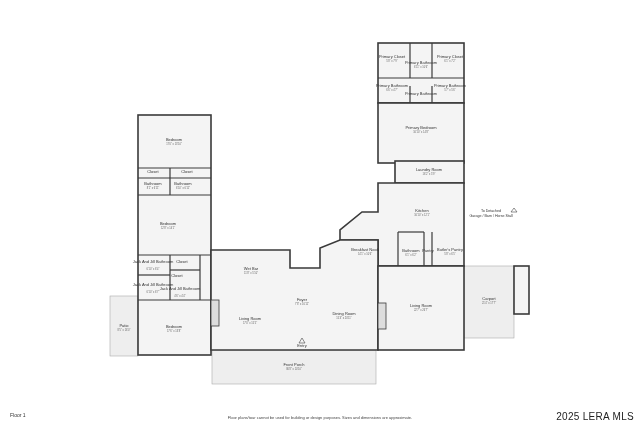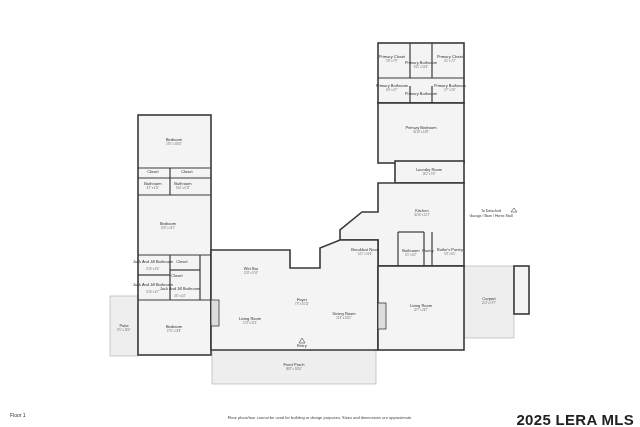--- a/index.html
+++ b/index.html
@@ -2,21 +2,21 @@
 <html><head>
 <meta charset="utf-8">
 <style>
   html,body{margin:0;padding:0;background:#ffffff;}
   body{width:640px;height:427px;position:relative;overflow:hidden;font-family:"Liberation Sans",sans-serif;}
   svg{position:absolute;left:0;top:0;}
   .room-label{font-size:4px;fill:#333;text-anchor:middle;font-family:"Liberation Sans",sans-serif;}
   .room-dim{font-size:2.6px;fill:#666;text-anchor:middle;font-family:"Liberation Sans",sans-serif;}
   .footer-left{position:absolute;left:10px;top:412px;font-size:5px;color:#333;}
   .footer-center{position:absolute;left:0;width:640px;top:415px;text-align:center;font-size:4px;color:#444;}
-  .footer-right{position:absolute;right:6px;top:411px;font-size:15px;font-weight:bold;color:#222;letter-spacing:0.3px;}
+  .footer-right{position:absolute;right:6px;top:411px;font-size:10px;font-weight:normal;color:#222;letter-spacing:0.3px;}
   .note{position:absolute;font-size:3.6px;color:#333;text-align:center;line-height:4.5px;}
 </style>
 </head>
 <body>
 
 <svg width="640" height="427" viewBox="0 0 640 427">
 
   <rect x="110" y="296" width="28" height="60" fill="#eeeeee" stroke="#aaa" stroke-width="0.6"></rect>
   <rect x="212" y="350" width="164" height="34" fill="#eeeeee" stroke="#aaa" stroke-width="0.6"></rect>
   <rect x="464" y="266" width="50" height="72" fill="#eeeeee" stroke="#aaa" stroke-width="0.6"></rect>

